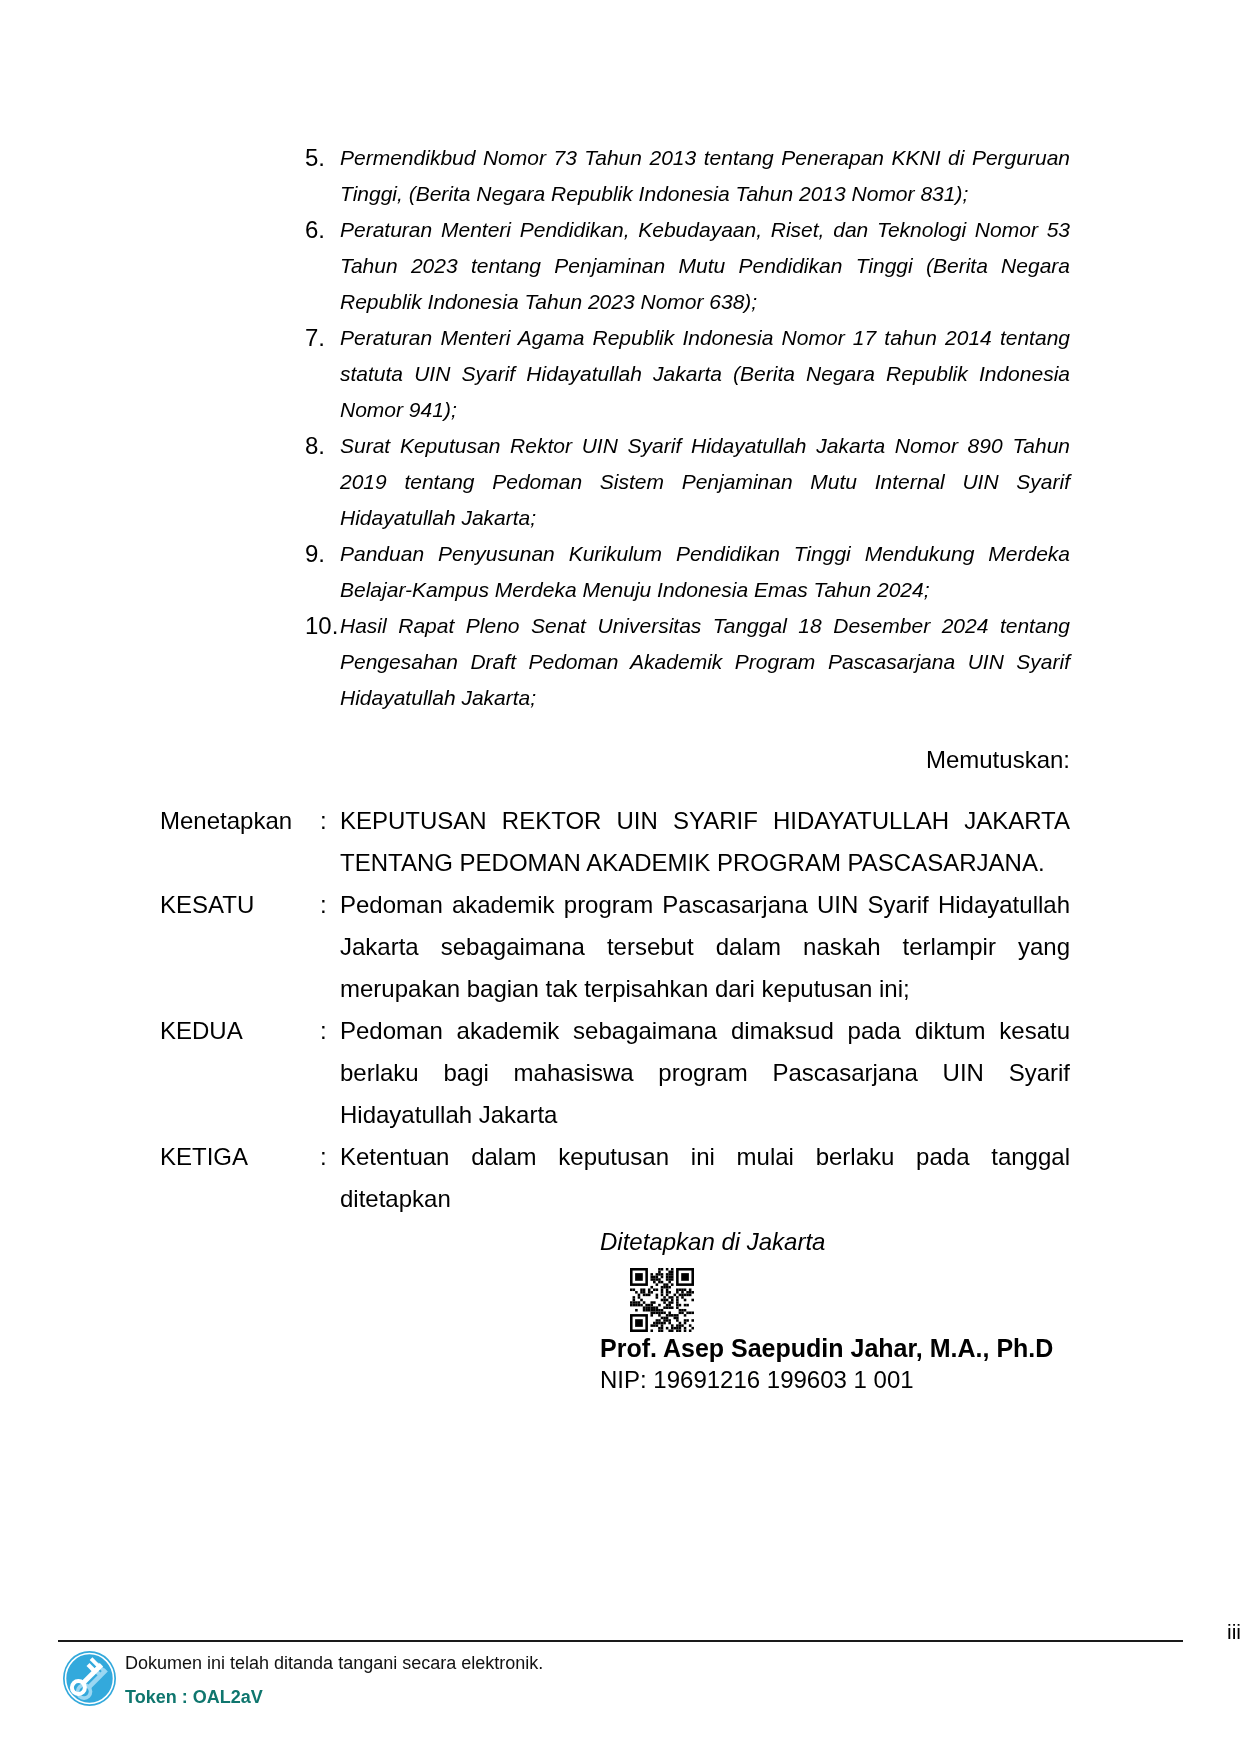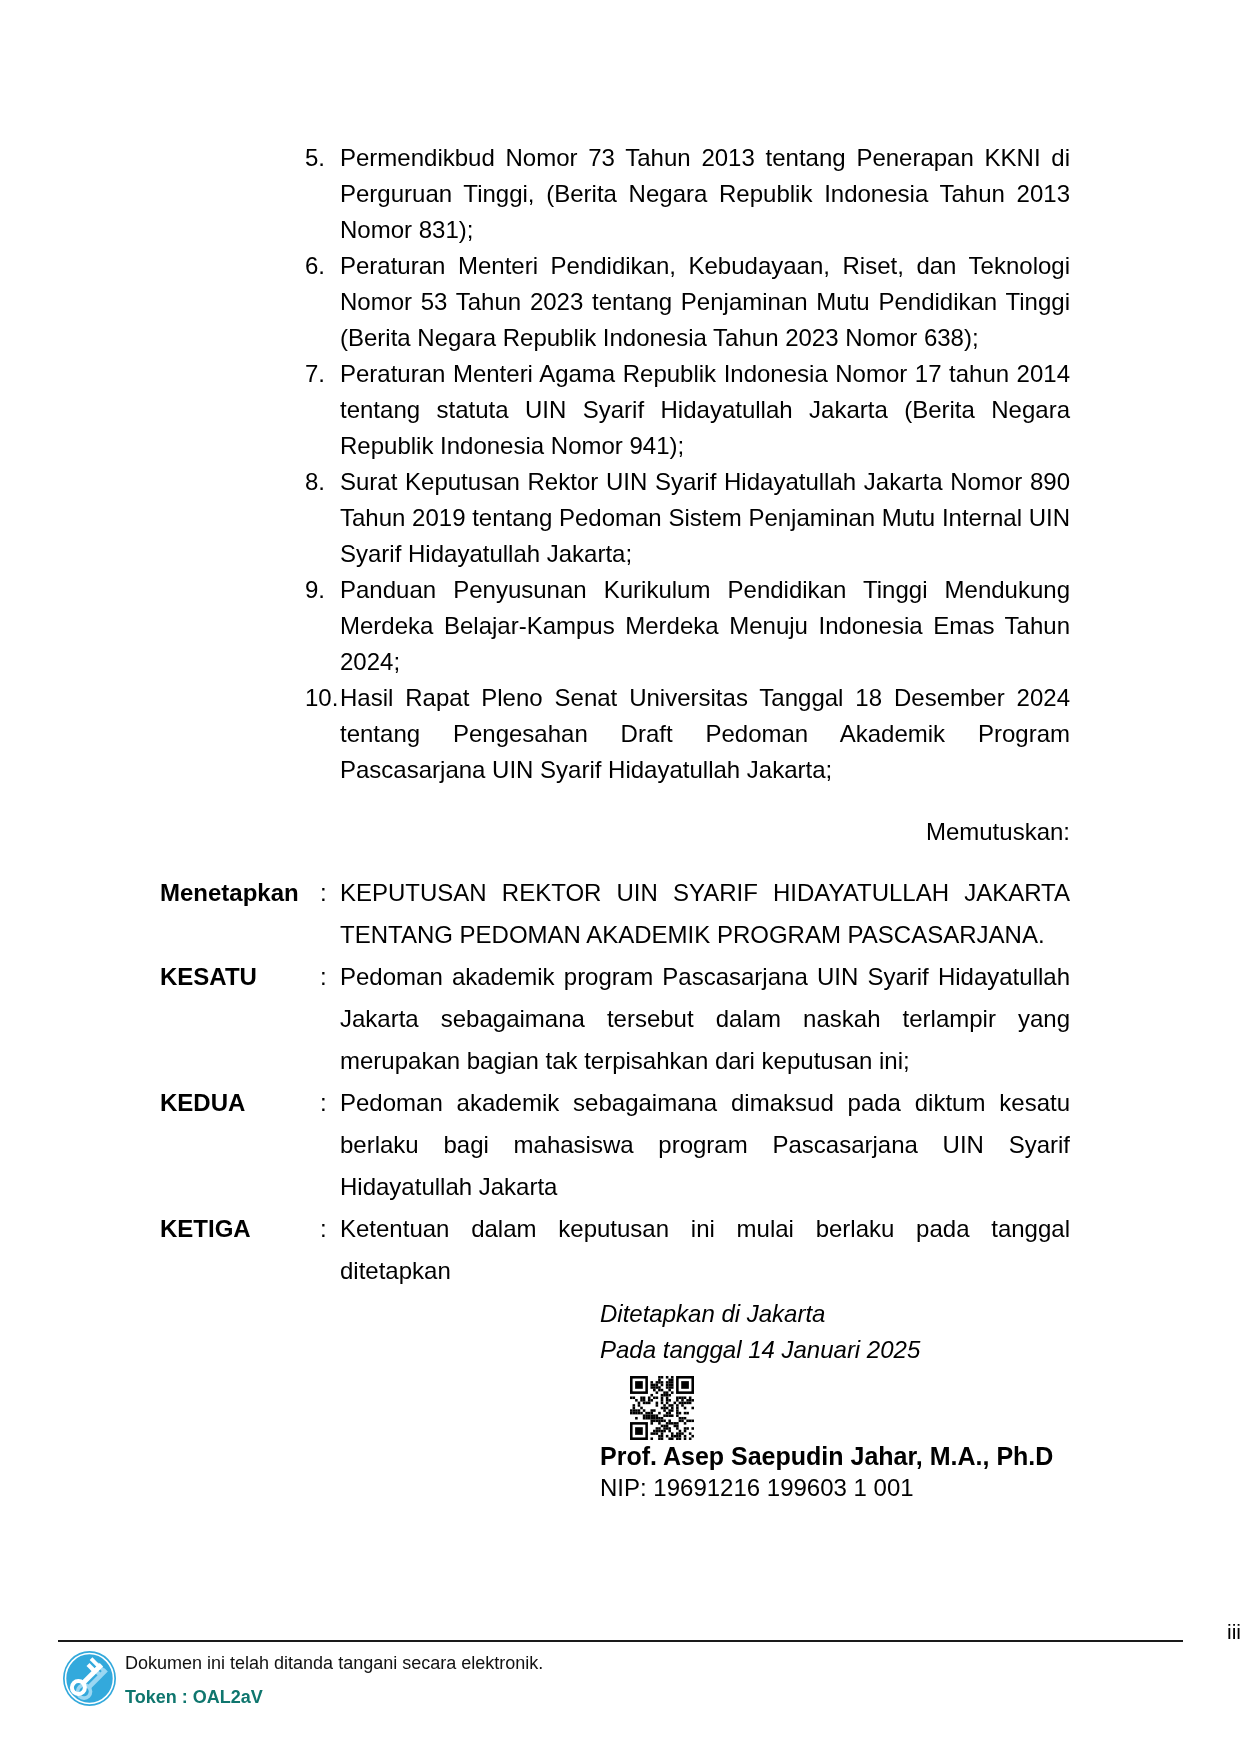--- a/index.html
+++ b/index.html
@@ -19,33 +19,34 @@
   
   .list { margin-left: 145px; }
   .list-item { display: flex; align-items: flex-start; }
   .num {
     flex: 0 0 35px;
     font-size: 24px; line-height: 36px;
     white-space: nowrap;
   }
   .item-text {
     flex: 1 1 auto;
-    font-size: 24px; line-height: 36px;
+    font-size: 21px; line-height: 36px;
     text-align: justify;
+    font-style: italic;
   }
   .decide-heading {
     margin-top: 26px;
     text-align: right;
     font-size: 24px; line-height: 36px;
   }
   .decisions { margin-top: 22px; }
   .decision-row { display: flex; align-items: flex-start; }
   .decision-label {
     flex: 0 0 160px;
-    font-size: 24px; line-height: 42px; font-weight: bold;
+    font-size: 24px; line-height: 42px;
   }
   .decision-colon {
     flex: 0 0 20px;
     font-size: 24px; line-height: 42px;
   }
   .decision-text {
     flex: 1 1 auto;
     font-size: 24px; line-height: 42px;
     text-align: justify;
   }
@@ -131,21 +132,20 @@
     </div>
     <div class="decision-row">
       <span class="decision-label">KETIGA</span>
       <span class="decision-colon">:</span>
       <span class="decision-text">Ketentuan dalam keputusan ini mulai berlaku pada tanggal ditetapkan</span>
     </div>
   </div>
 
   <div class="signature">
     <div class="sig-line">Ditetapkan di Jakarta</div>
-    <div class="sig-line">Pada tanggal 14 Januari 2025</div>
     <div class="qr-wrap"><svg width="64" height="64" fill="#000">
           <rect x="28.16" y="0" width="2.56" height="2.56"></rect>
           <rect x="30.72" y="0" width="2.56" height="2.56"></rect>
           <rect x="35.84" y="0" width="2.56" height="2.56"></rect>
           <rect x="40.96" y="0" width="2.56" height="2.56"></rect>
           <rect x="28.16" y="2.56" width="2.56" height="2.56"></rect>
           <rect x="38.4" y="2.56" width="2.56" height="2.56"></rect>
           <rect x="40.96" y="2.56" width="2.56" height="2.56"></rect>
           <rect x="20.48" y="5.12" width="2.56" height="2.56"></rect>
           <rect x="25.6" y="5.12" width="2.56" height="2.56"></rect>

